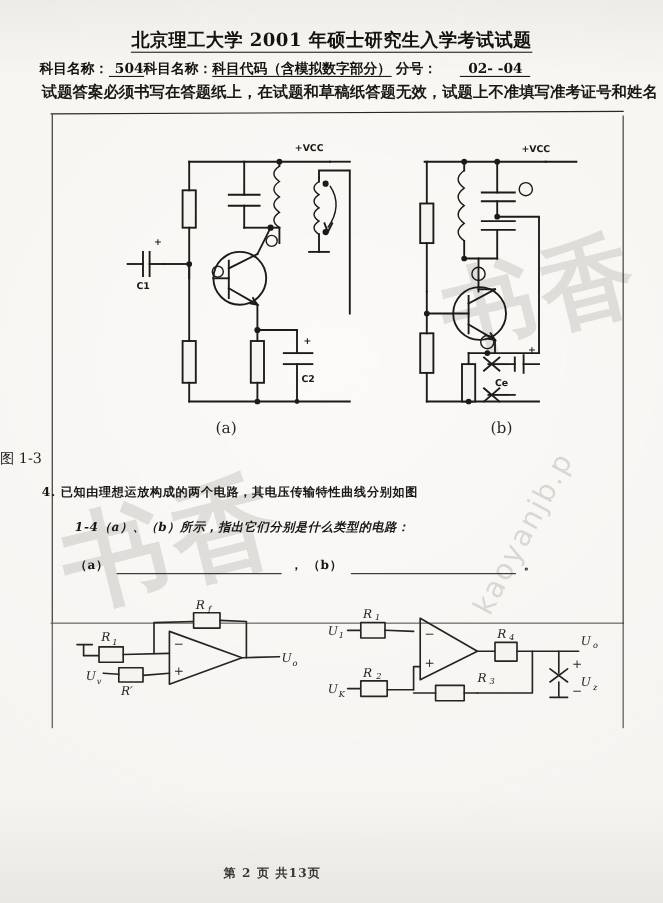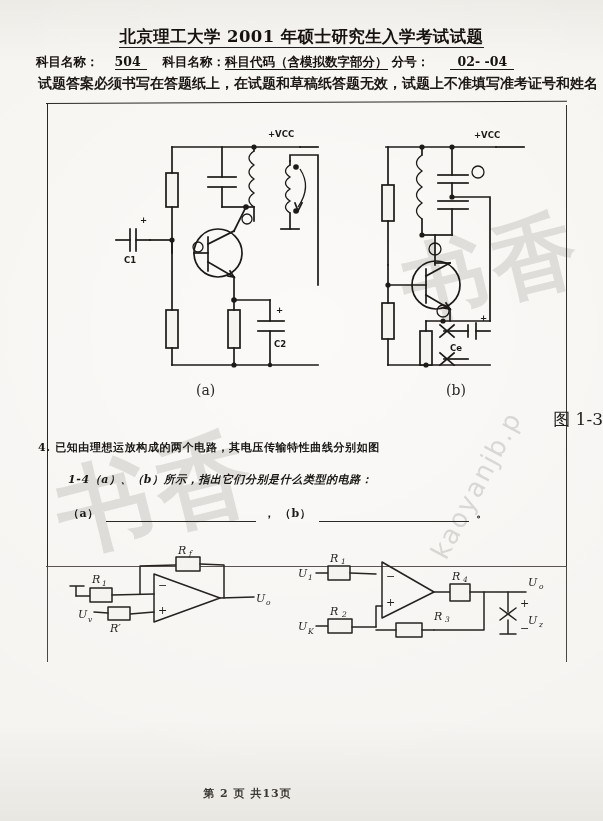--- a/index.html
+++ b/index.html
@@ -50,23 +50,23 @@
     width: 545px;
     font-family: "DejaVu Serif", "Liberation Serif", serif;
     font-weight: bold;
     font-size: 12.5px;
     white-space: nowrap;
     color: #15120f;
   }
   .hdr-row2 .blank-code {
     display: inline-block;
     min-width: 32px;
-    text-align: left;
+    text-align: right;
     border-bottom: 1.3px solid #1a1a1a;
-    margin: 0 16px;
+    margin: 0 0;
   }
   .hdr-row2 .ul {
     border-bottom: 1.3px solid #1a1a1a;
     padding-bottom: 0px;
   }
   .hdr-row2 .blank-score {
     display: inline-block;
     min-width: 64px;
     text-align: center;
     border-bottom: 1.3px solid #1a1a1a;
@@ -167,23 +167,23 @@
     position: absolute;
     font-family: "DejaVu Serif", "Liberation Serif", serif;
     font-size: 14px;
     color: #2a2724;
   }
   .fig-num {
     position: absolute;
     left: 0;
     top: 408px;
     width: 603px;
-    text-align: right;
-    font-family: "DejaVu Serif", "Liberation Serif", serif;
-    font-size: 17px;
+    text-align: left;
+    font-family: "DejaVu Serif", "Liberation Serif", serif;
+    font-size: 13px;
     color: #201d1a;
   }
 
   
   .q-line {
     position: absolute;
     font-family: "DejaVu Serif", "Liberation Serif", serif;
     font-weight: bold;
     font-size: 11px;
     letter-spacing: 0.6px;

